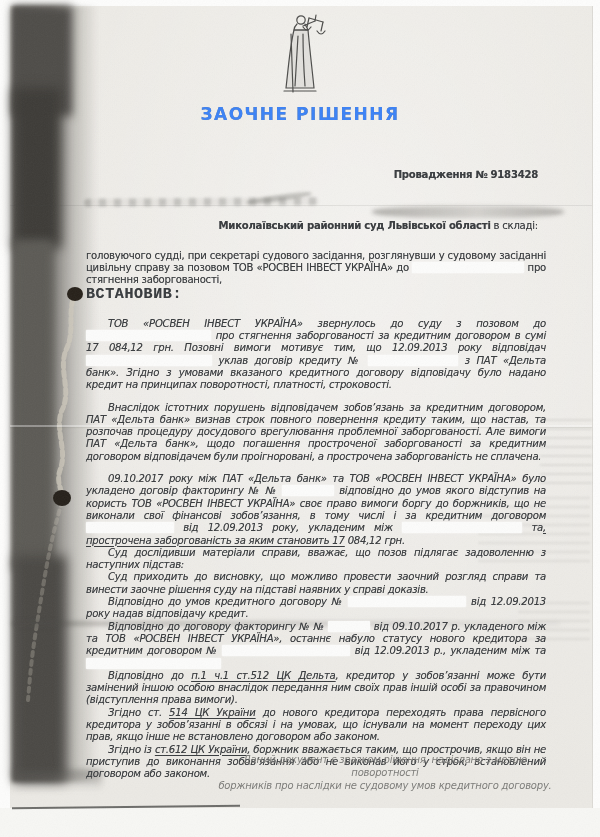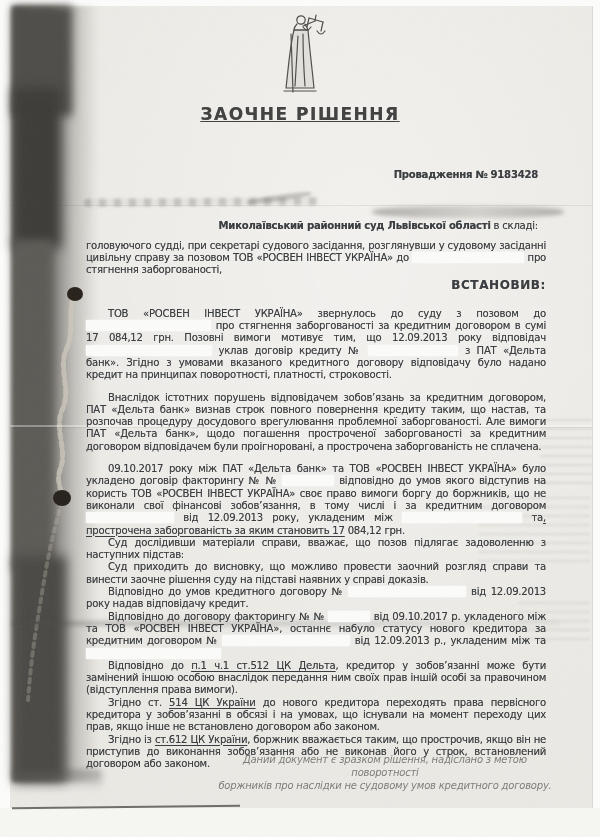--- a/index.html
+++ b/index.html
@@ -41,33 +41,33 @@
   .bleed{position:absolute;filter:blur(1px);opacity:.13;
     background:repeating-linear-gradient(0deg,rgba(96,96,92,.9) 0 2px,rgba(96,96,92,0) 2px 9px);}
   .bleed1{left:540px;top:416px;width:52px;height:68px;}
   .bleed2{left:478px;top:492px;width:112px;height:70px;opacity:.10;}
   .bleed3{left:518px;top:602px;width:72px;height:38px;opacity:.10;}
   
   .grain{position:absolute;left:0;top:0;width:600px;height:837px;pointer-events:none;}
   
   .emblem{position:absolute;left:8px;right:8px;top:12px;text-align:center;}
   
-  .header-abs{position:absolute;left:8px;right:8px;top:104px;text-align:center;color:#404040;text-decoration:underline;}
+  .header-abs{position:absolute;left:8px;right:8px;top:104px;text-align:center;color:#3b82f6;}
   .title{font-size:17px;font-weight:bold;letter-spacing:1.5px;text-shadow:0 0 .6px rgba(51,54,58,.6);}
   .textcol{position:absolute;left:86px;top:130px;width:460px;color:#383b3e;
            font-size:10.1px;letter-spacing:-.25px;line-height:12.3px;
            text-shadow:0 0 .5px rgba(56,59,62,.55);}
   .right-align{text-align:right;padding-right:8px;margin-top:39px;}
   .b{font-weight:bold;}
   .para{margin:0;text-align:justify;}
-  .para.indent{text-indent:22px;}
+  .para.indent{text-indent:22px;font-style:italic;}
   .para.gap{margin-bottom:10px;}
-  .intro{margin-top:7px;text-align:justify;}
-  .vstanoviv{margin-top:3px;margin-bottom:16px;text-align:right;font-weight:bold;
-             font-size:12px;letter-spacing:.6px;}
+  .intro{margin-top:17px;text-align:justify;}
+  .vstanoviv{margin-top:3px;margin-bottom:16px;text-align:left;font-weight:bold;
+             font-size:15px;letter-spacing:.6px;font-family:Liberation Mono, monospace;}
   .u{text-decoration:underline;text-underline-offset:1.5px;}
   .redaction{display:inline-block;height:11px;background:#fcfcfb;vertical-align:-2px;
              box-shadow:0 0 2px rgba(255,255,255,.9);border-radius:1px;}
   .footer{position:absolute;left:210px;top:753px;width:350px;text-align:center;
           font-style:italic;color:#7b7b78;font-size:10px;line-height:13px;letter-spacing:-.2px;}
 </style>
 </head>
 <body>
 
 <div class="scan">

